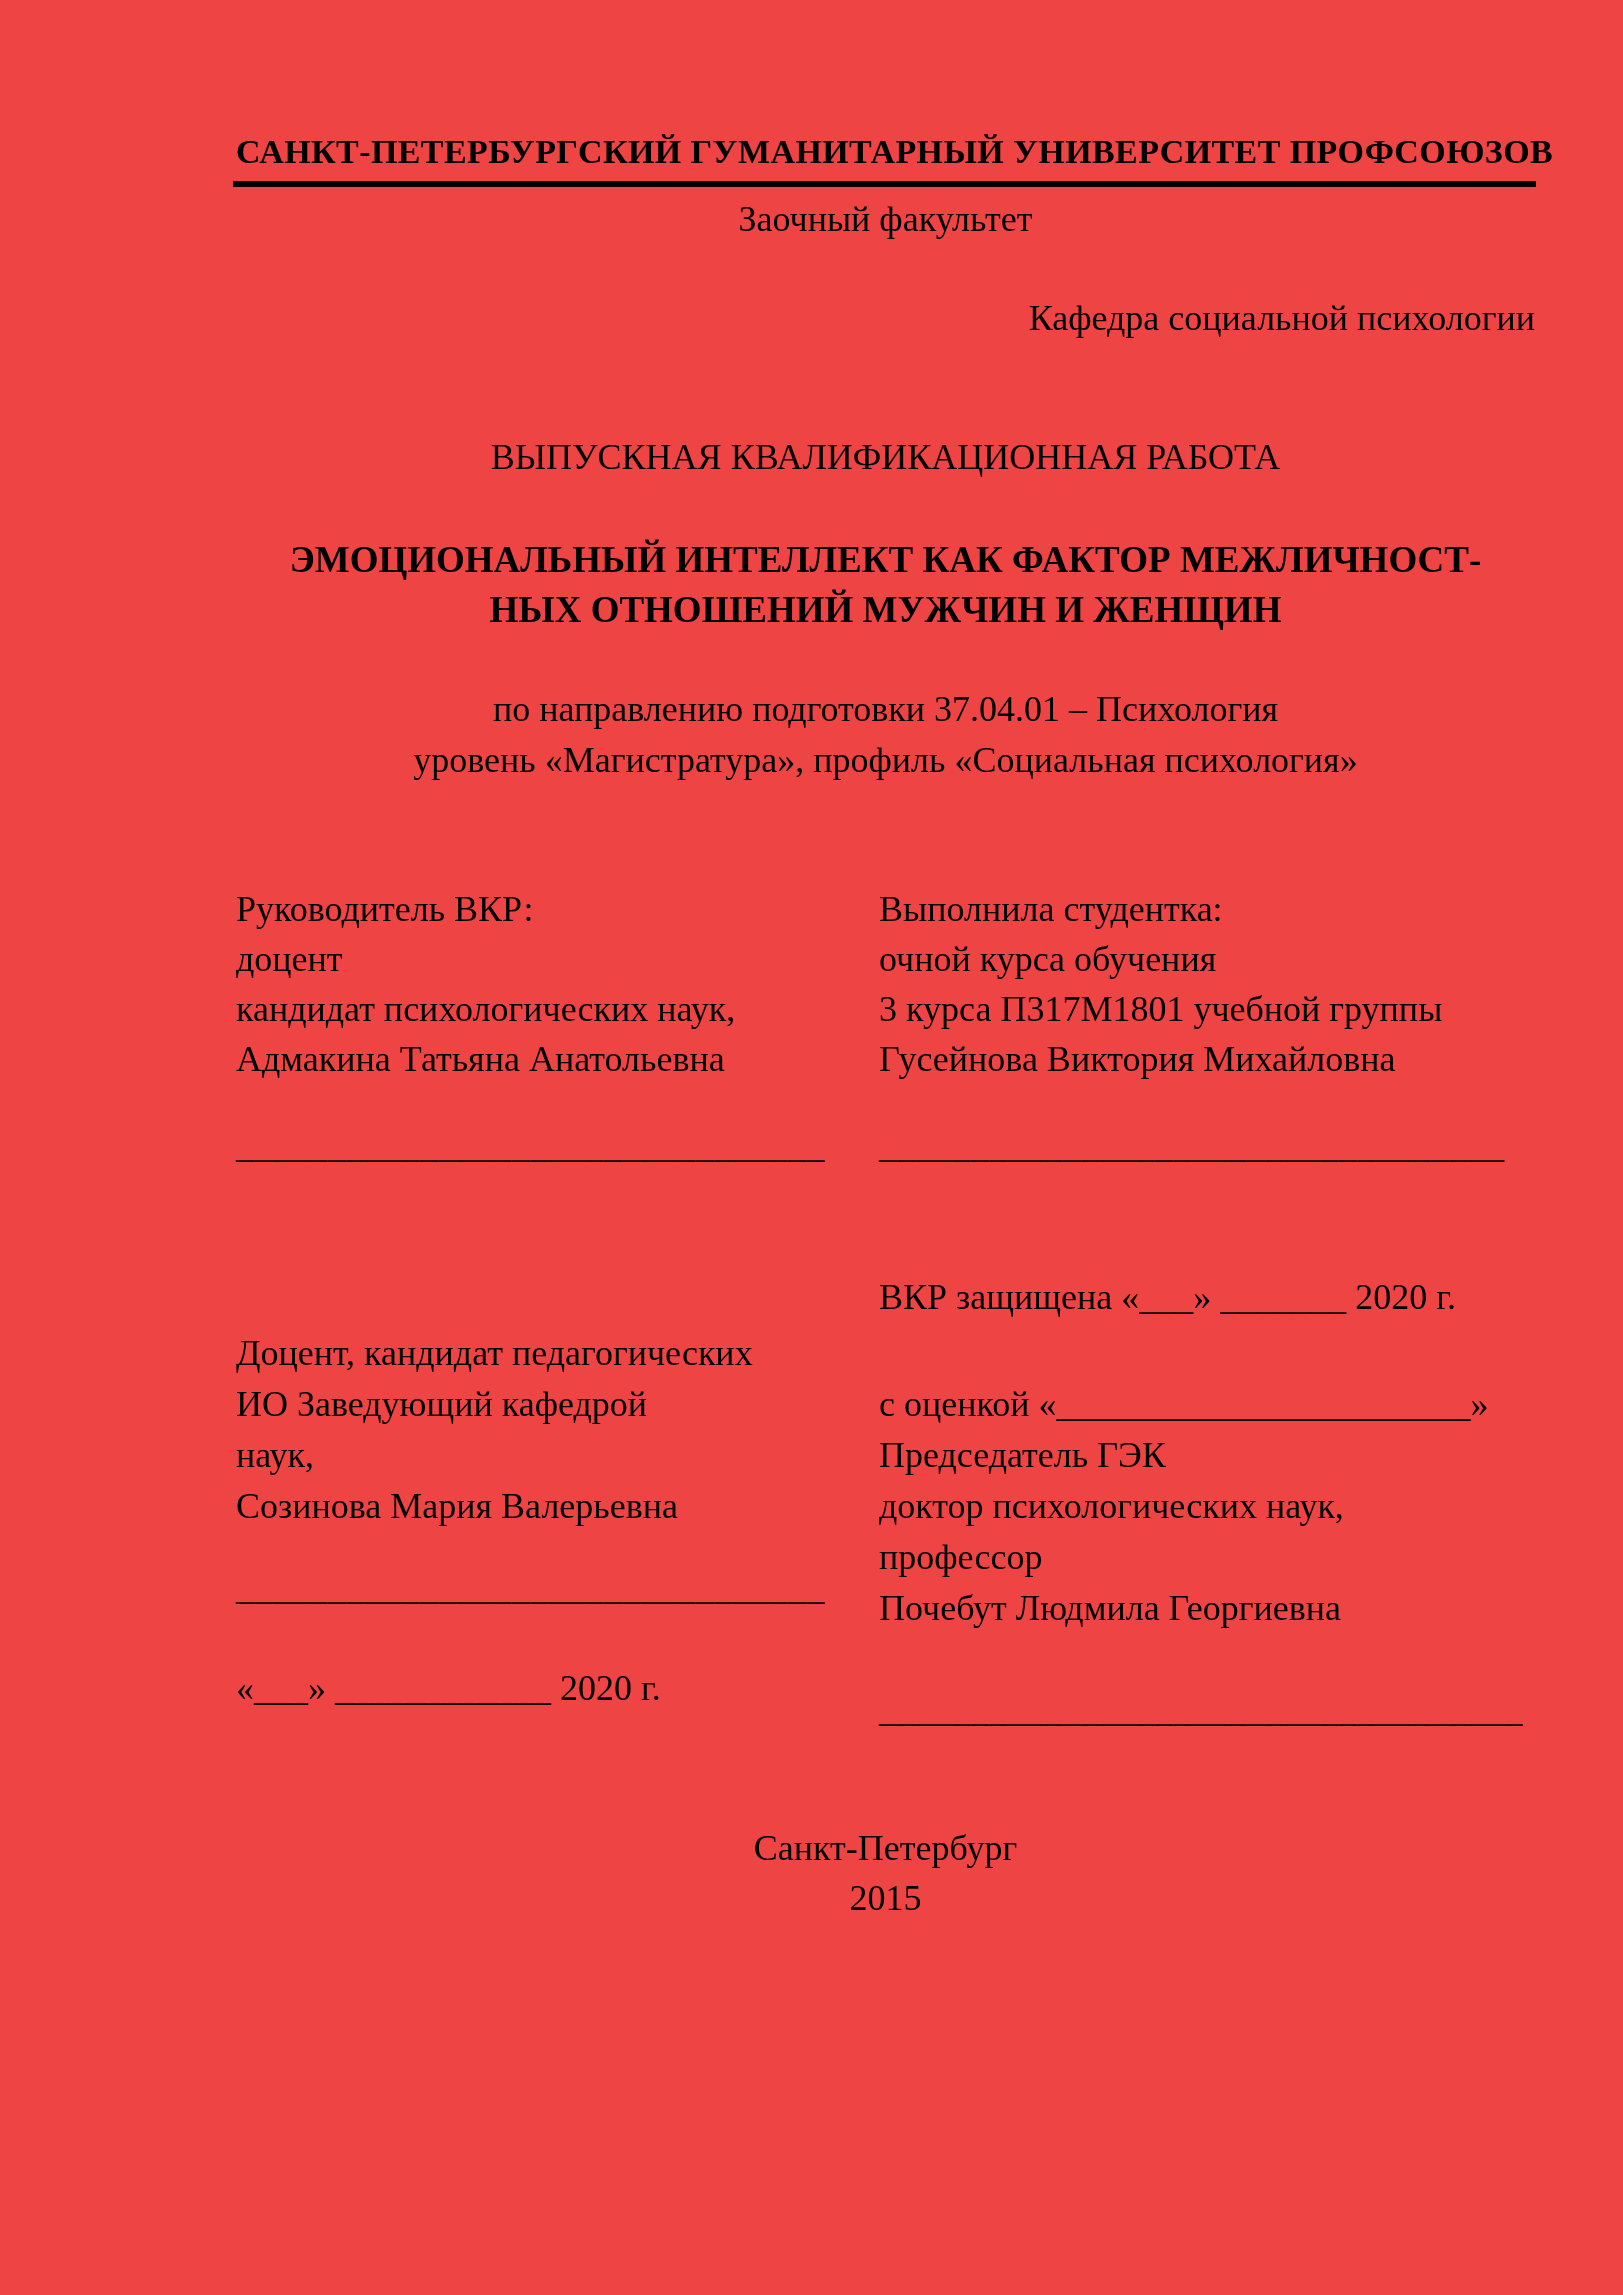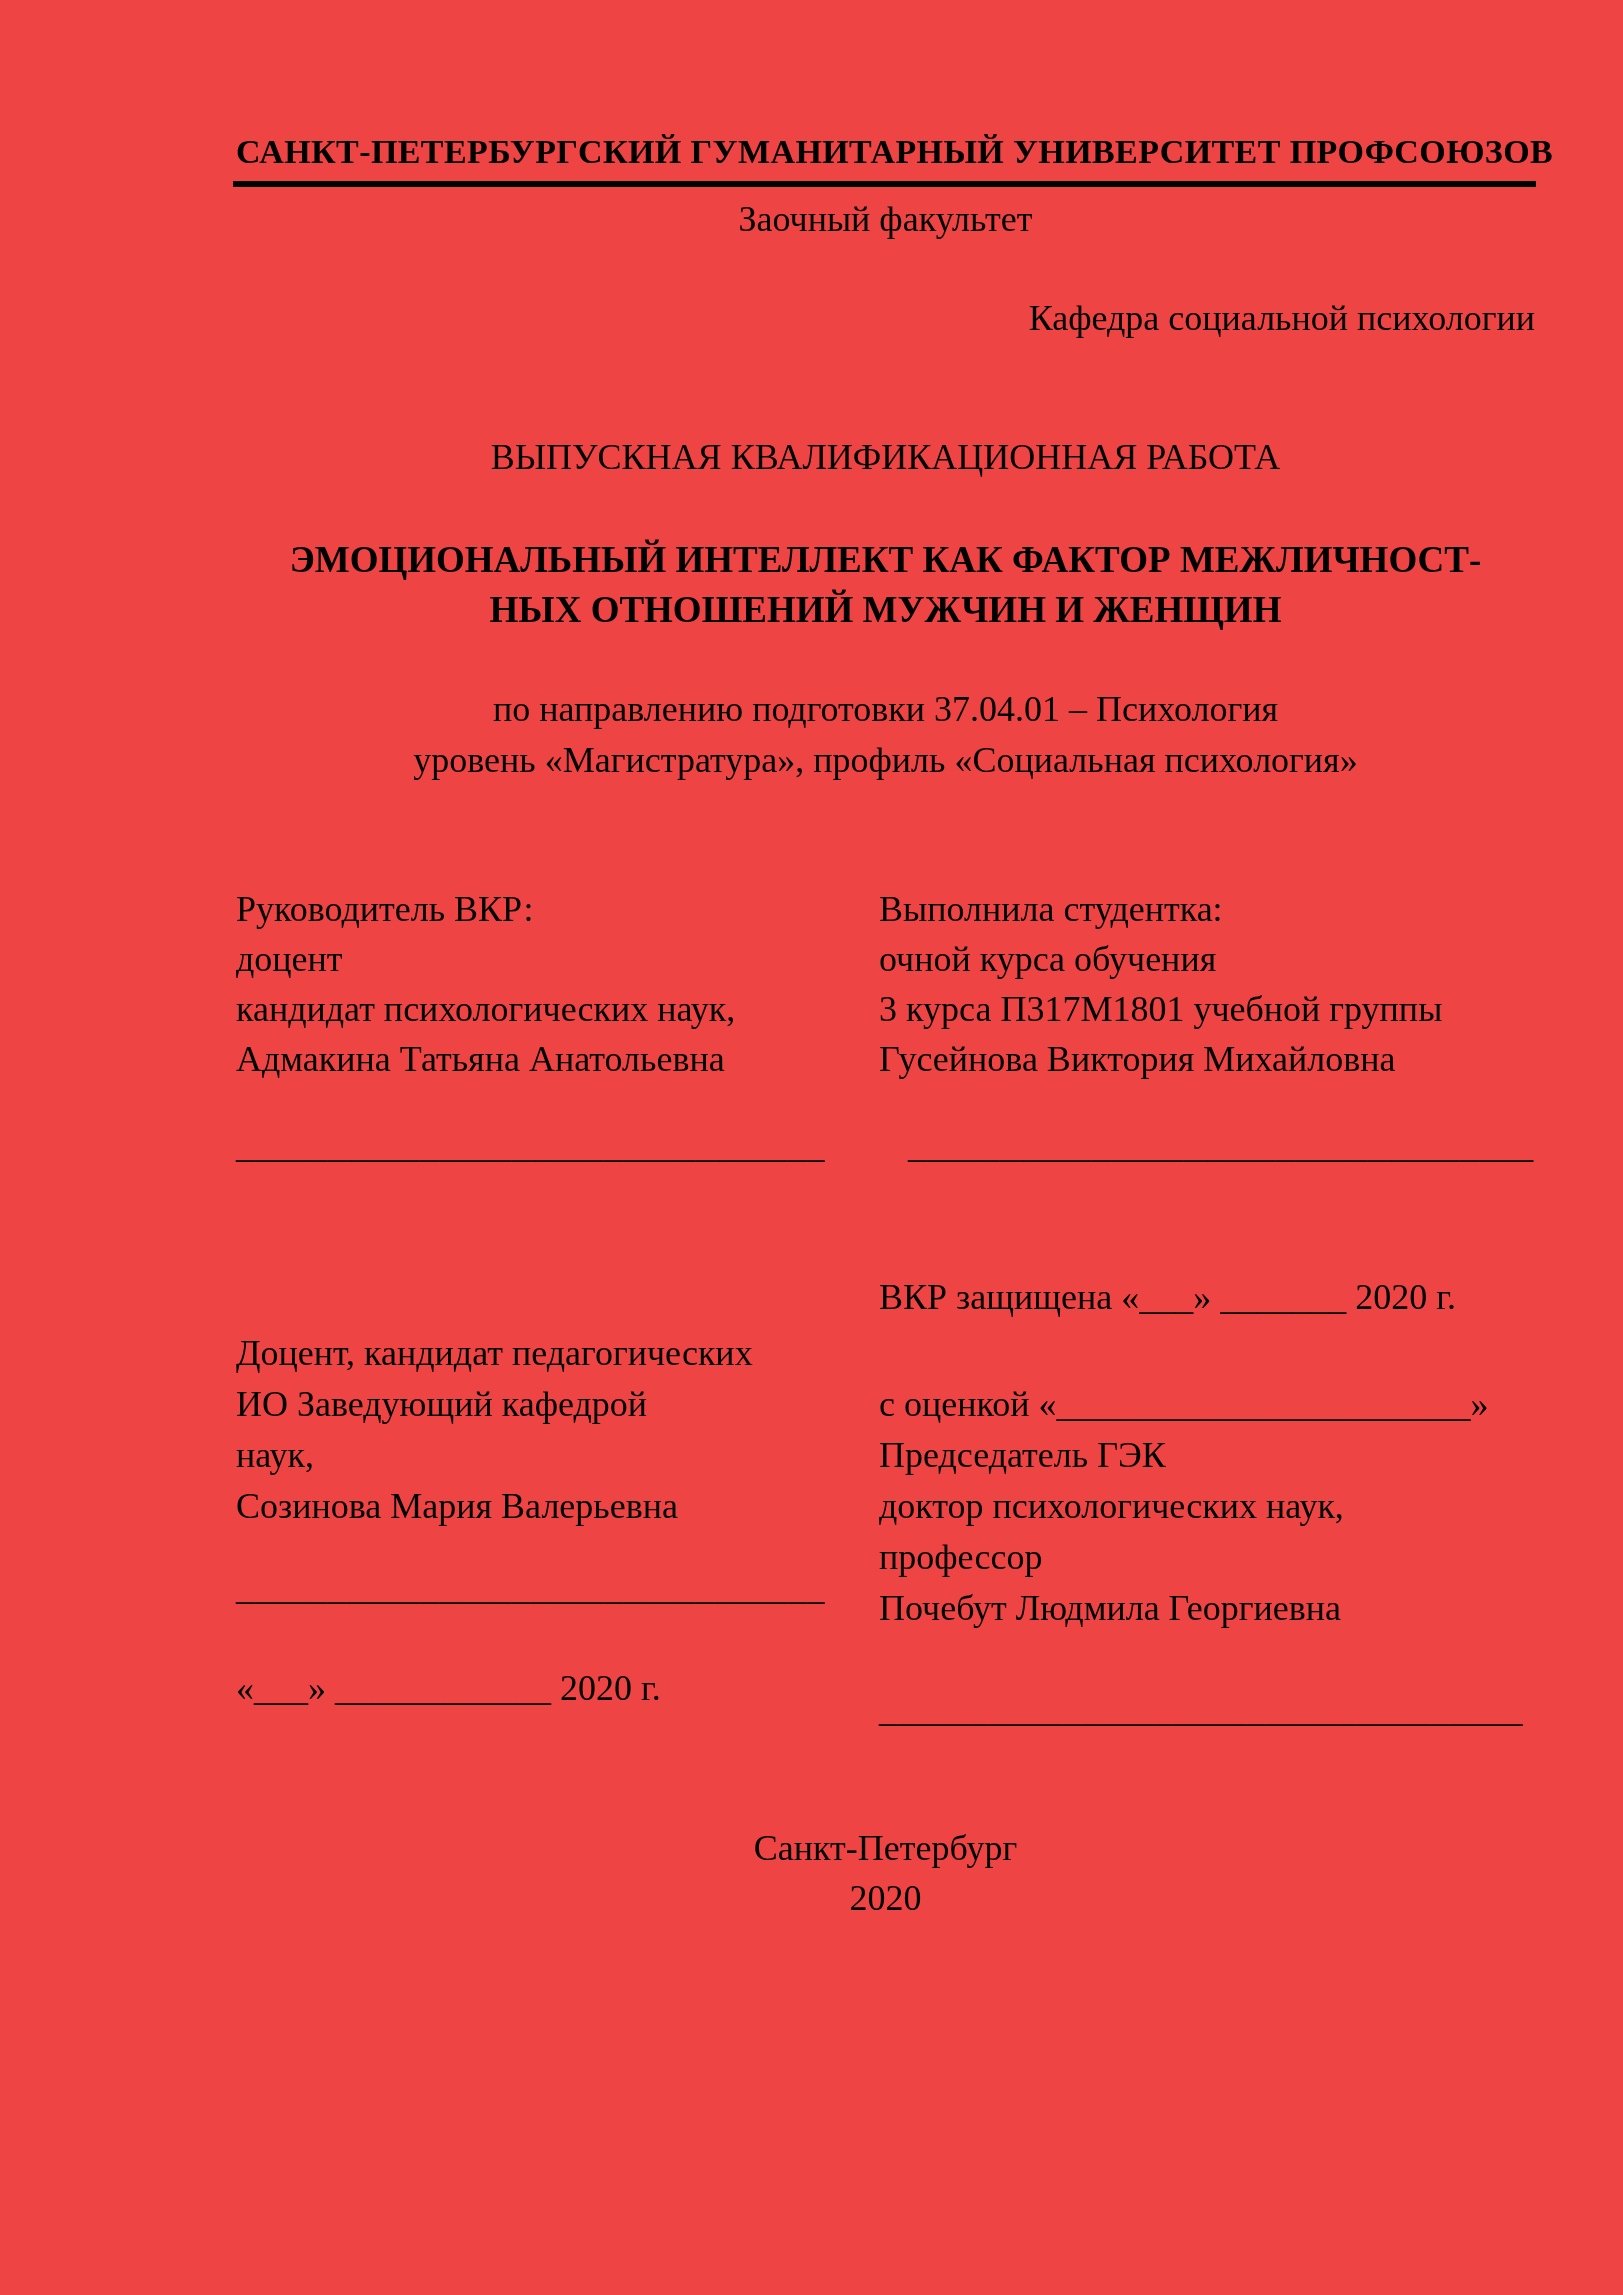--- a/index.html
+++ b/index.html
@@ -83,21 +83,21 @@
 
   <div class="abs col-right lines-64" style="top:884px;">
     <div class="nowrap">Выполнила студентка:</div>
     <div class="nowrap">очной курса обучения</div>
     <div class="nowrap">3 курса П317М1801 учебной группы</div>
     <div class="nowrap">Гусейнова Виктория Михайловна</div>
   </div>
 
   <div class="abs col-left nowrap sig" style="top:1124px;">________________________________</div>
 
-  <div class="abs col-right nowrap sig" style="top:1124px;margin-left:29px;">__________________________________</div>
+  <div class="abs col-right nowrap sig" style="top:1124px;">__________________________________</div>
 
   <div class="abs col-right nowrap" style="top:1276px;">
     <span class="bold">ВКР защищена</span><span> «___» _______ 2020 г.</span>
   </div>
 
   <div class="abs col-left lines-65" style="top:1328px;">
     <div class="nowrap">Доцент, кандидат педагогических</div>
     <div class="nowrap">ИО Заведующий кафедрой</div>
     <div class="nowrap">наук,</div>
     <div class="nowrap">Созинова Мария Валерьевна</div>
@@ -112,17 +112,17 @@
   </div>
 
   <div class="abs col-left nowrap sig" style="top:1566px;">________________________________</div>
 
   <div class="abs col-left nowrap" style="top:1667px;">«___» ____________ 2020 г.</div>
 
   <div class="abs col-right nowrap sig" style="top:1688px;">___________________________________</div>
 
   <div class="abs content-w tcenter lines-64" style="top:1823px;">
     <div class="nowrap">Санкт-Петербург</div>
-    <div class="nowrap">2020</div>
+    <div class="nowrap">2015</div>
   </div>
 
 </div>
 
 
 </body></html>

